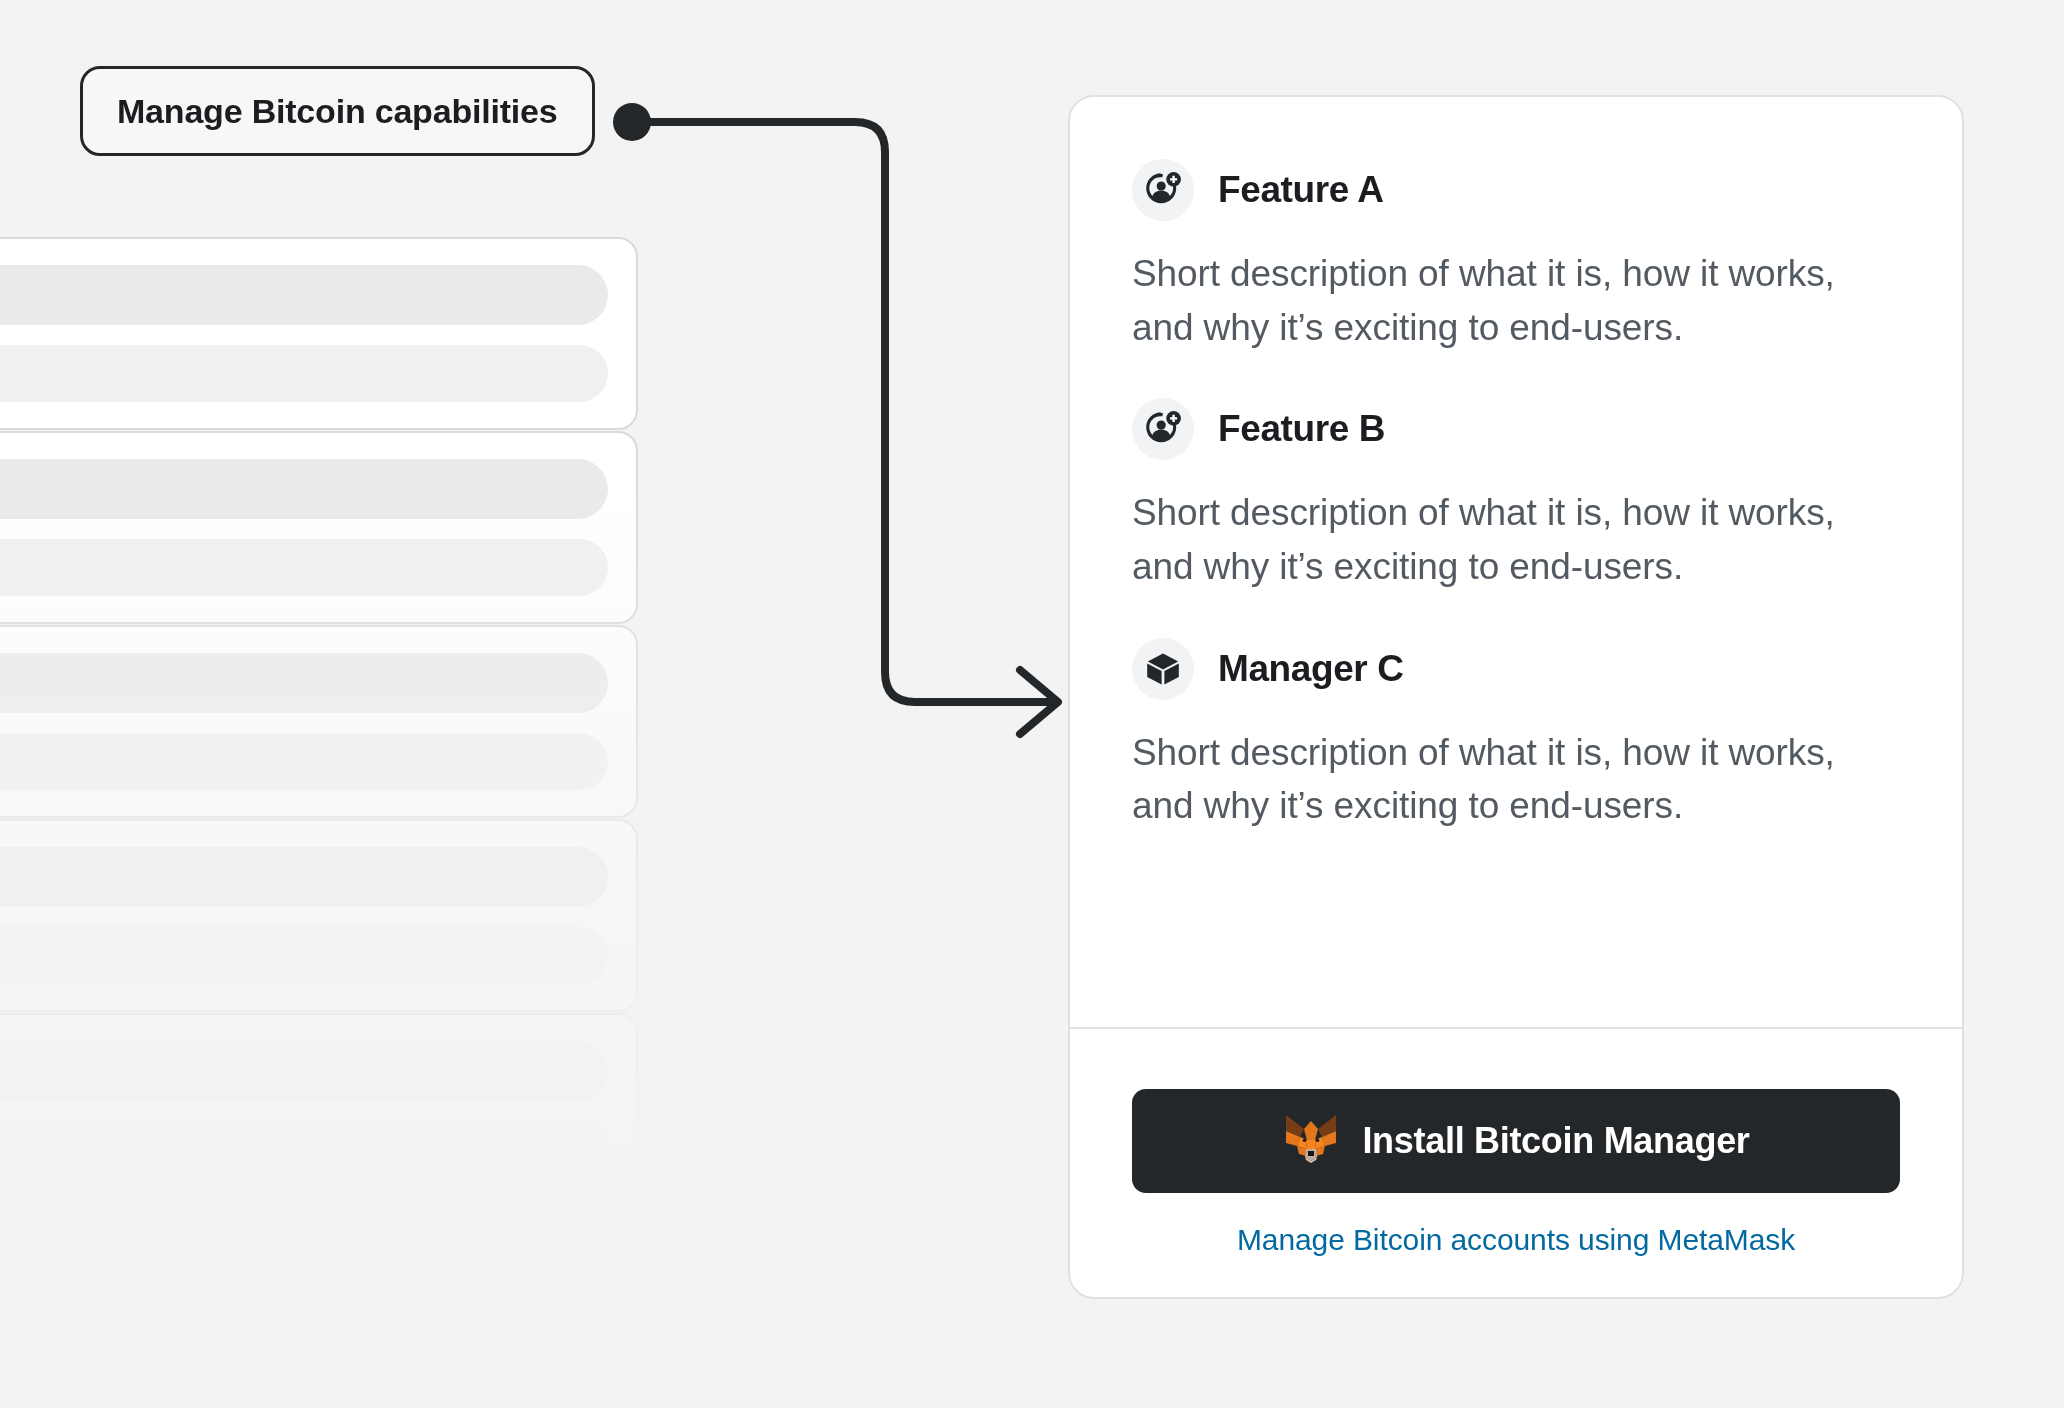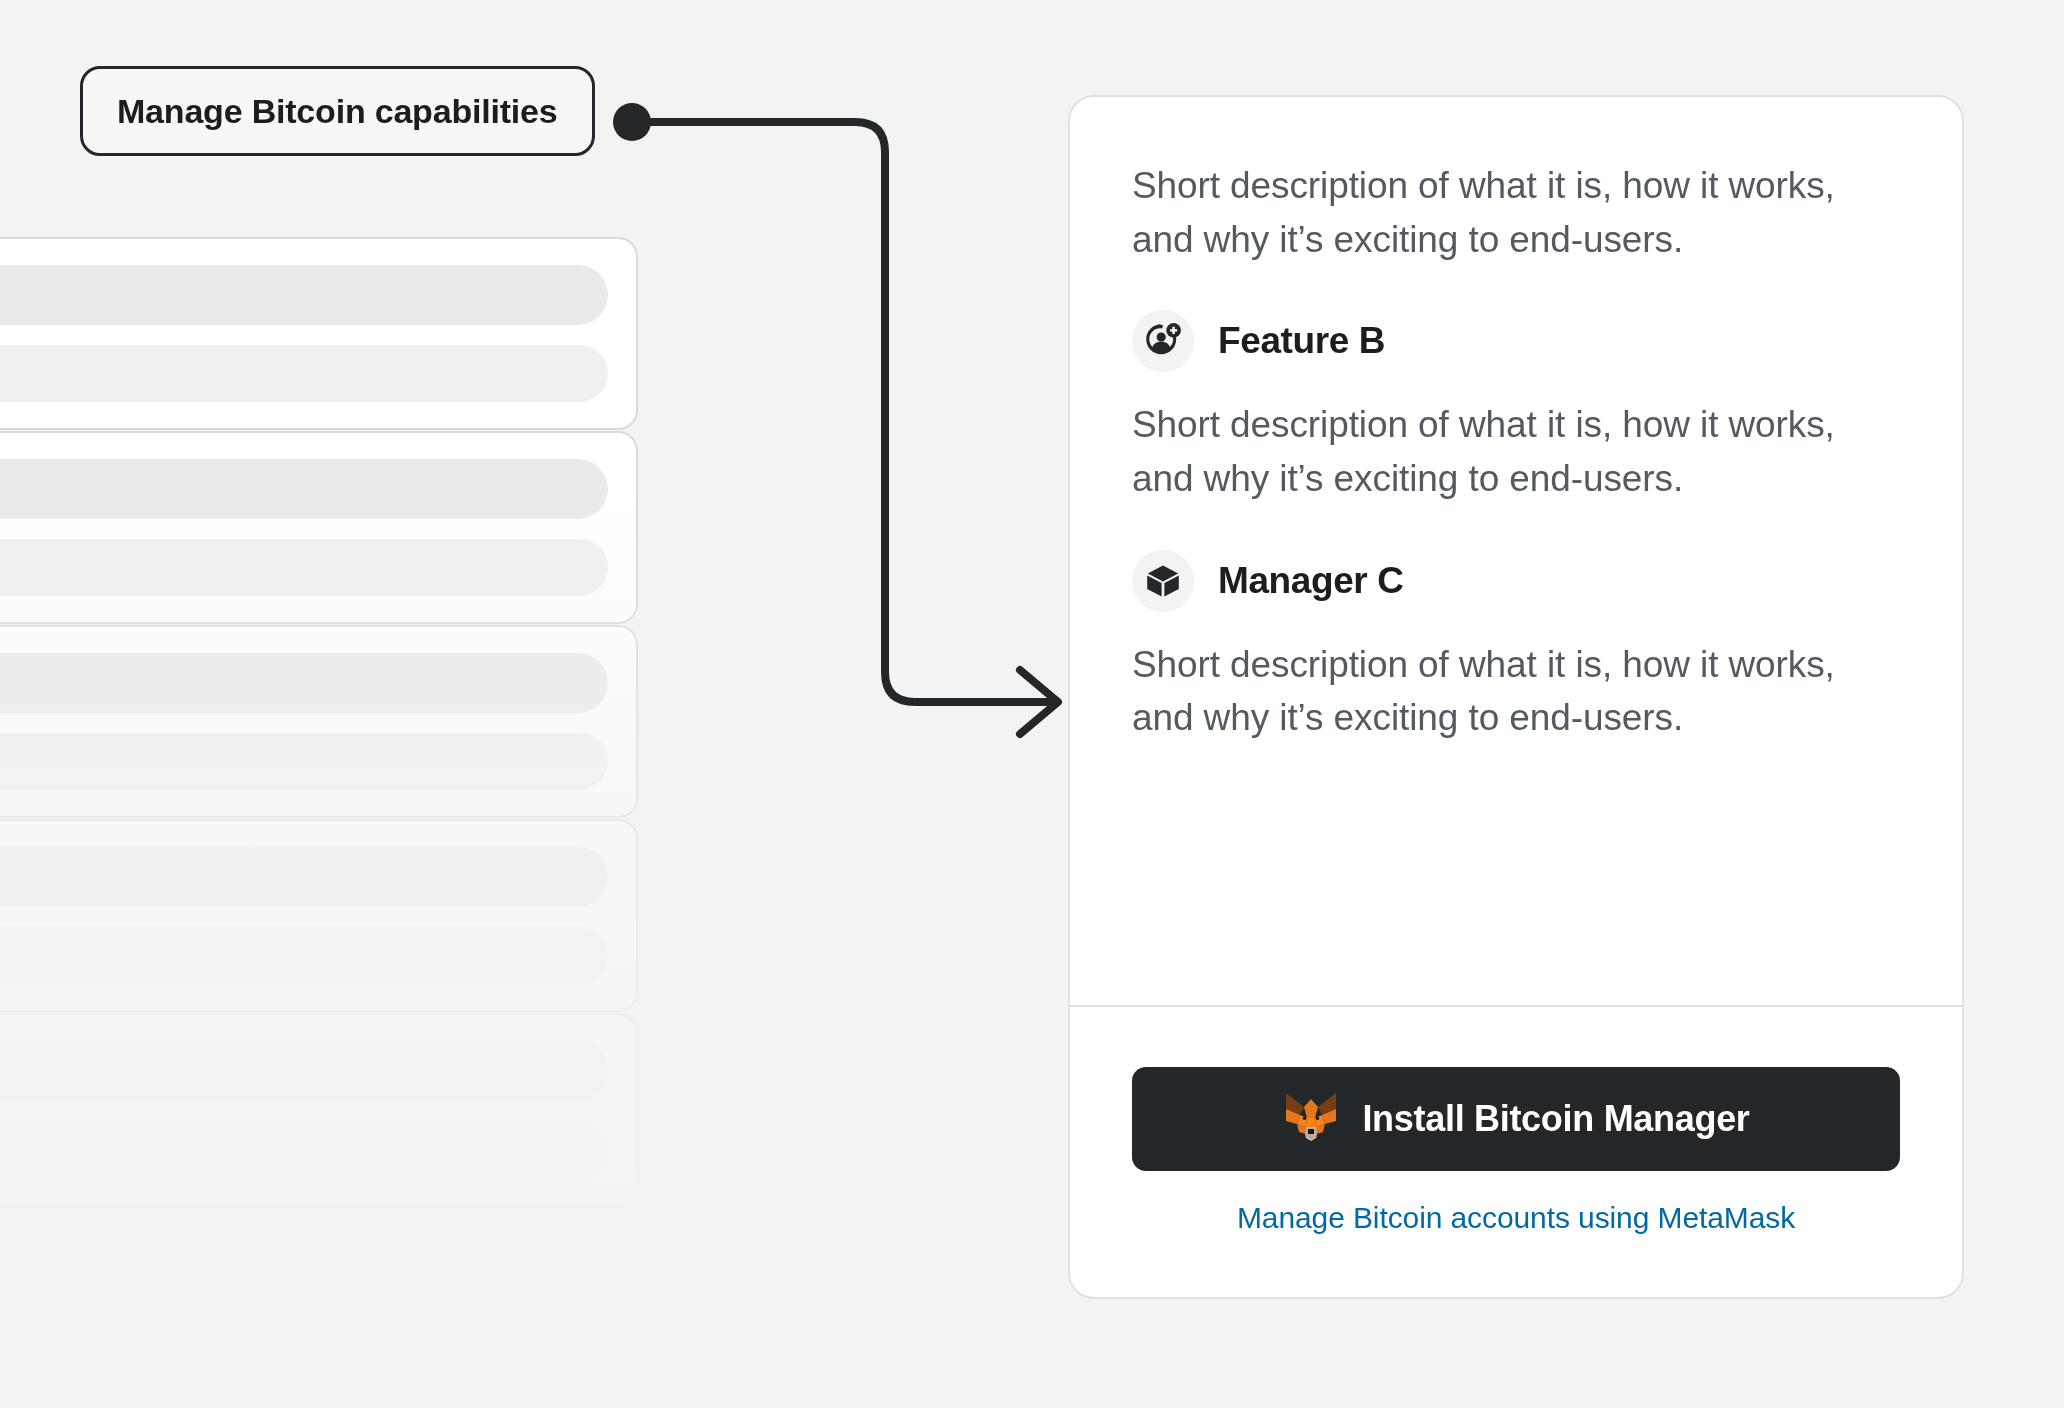--- a/index.html
+++ b/index.html
@@ -151,21 +151,21 @@
     font-size: 37px;
     line-height: 1.45;
     color: #535a61;
     max-width: 790px;
     letter-spacing: -0.1px;
   }
 
   
   #card-footer {
     border-top: 2px solid #dfe1e4;
-    padding: 60px 62px 62px 62px;
+    padding: 60px 62px 40px 62px;
     margin-top: 44px;
   }
 
   #install-button {
     width: 100%;
     height: 104px;
     background: #24272a;
     border: none;
     border-radius: 14px;
     display: flex;
@@ -228,20 +228,31 @@
 
 <div id="callout-pill">
   <span class="pill-label">Manage Bitcoin capabilities</span>
 </div>
 
 <div id="features-card">
 
   <div id="features-list">
 
     <div class="feature-block">
+      <div class="feature-head">
+        <span class="feature-icon-badge">
+          <svg width="40" height="40" viewBox="0 0 40 40" aria-hidden="true">
+            <path fill="#24272a" d="M18.2 3.2c-8.3 0-15 6.7-15 15s6.7 15 15 15 15-6.7 15-15c0-1.0-.1-2.0-.3-2.9a8.6 8.6 0 0 1-3.0 1.0c.1.6.2 1.3.2 1.9 0 3.0-1.2 5.7-3.2 7.7-1.0-3.0-4.6-5.3-8.7-5.3s-7.7 2.3-8.7 5.3a10.9 10.9 0 0 1-3.2-7.7c0-6.1 4.9-11 11-11 .7 0 1.3.1 1.9.2a8.6 8.6 0 0 1 1.0-3.0c-.9-.2-1.9-.3-2.9-.3z"></path>
+            <circle fill="#24272a" cx="18.2" cy="16.0" r="4.6"></circle>
+            <circle fill="#24272a" cx="30.6" cy="9.4" r="7.3"></circle>
+            <path fill="#ffffff" d="M29.4 5.8h2.4v2.4h2.4v2.4h-2.4v2.4h-2.4v-2.4H27v-2.4h2.4z"></path>
+          </svg>
+        </span>
+        <span class="feature-title">Feature A</span>
+      </div>
       <div class="feature-desc">Short description of what it is, how it works, and why it’s exciting to end-users.</div>
     </div>
 
     <div class="feature-block">
       <div class="feature-head">
         <span class="feature-icon-badge">
           <svg width="40" height="40" viewBox="0 0 40 40" aria-hidden="true">
             <path fill="#24272a" d="M18.2 3.2c-8.3 0-15 6.7-15 15s6.7 15 15 15 15-6.7 15-15c0-1.0-.1-2.0-.3-2.9a8.6 8.6 0 0 1-3.0 1.0c.1.6.2 1.3.2 1.9 0 3.0-1.2 5.7-3.2 7.7-1.0-3.0-4.6-5.3-8.7-5.3s-7.7 2.3-8.7 5.3a10.9 10.9 0 0 1-3.2-7.7c0-6.1 4.9-11 11-11 .7 0 1.3.1 1.9.2a8.6 8.6 0 0 1 1.0-3.0c-.9-.2-1.9-.3-2.9-.3z"></path>
             <circle fill="#24272a" cx="18.2" cy="16.0" r="4.6"></circle>
             <circle fill="#24272a" cx="30.6" cy="9.4" r="7.3"></circle>

